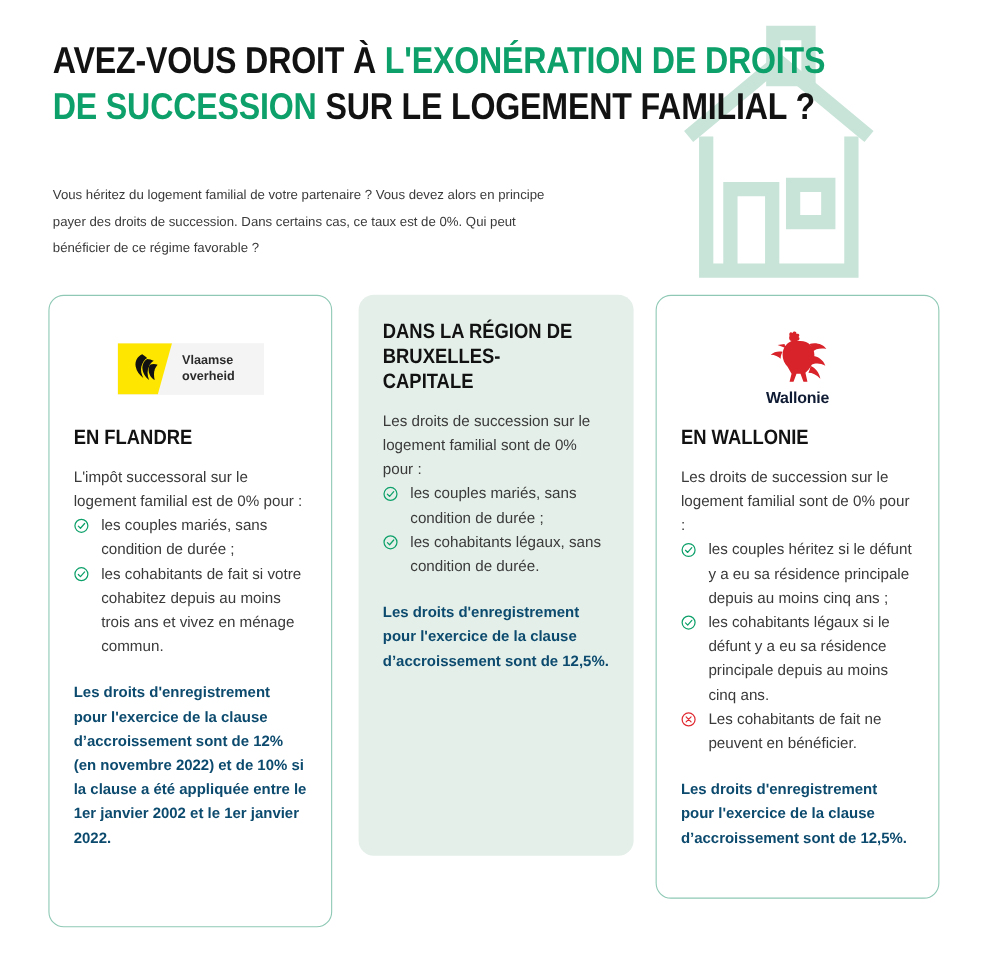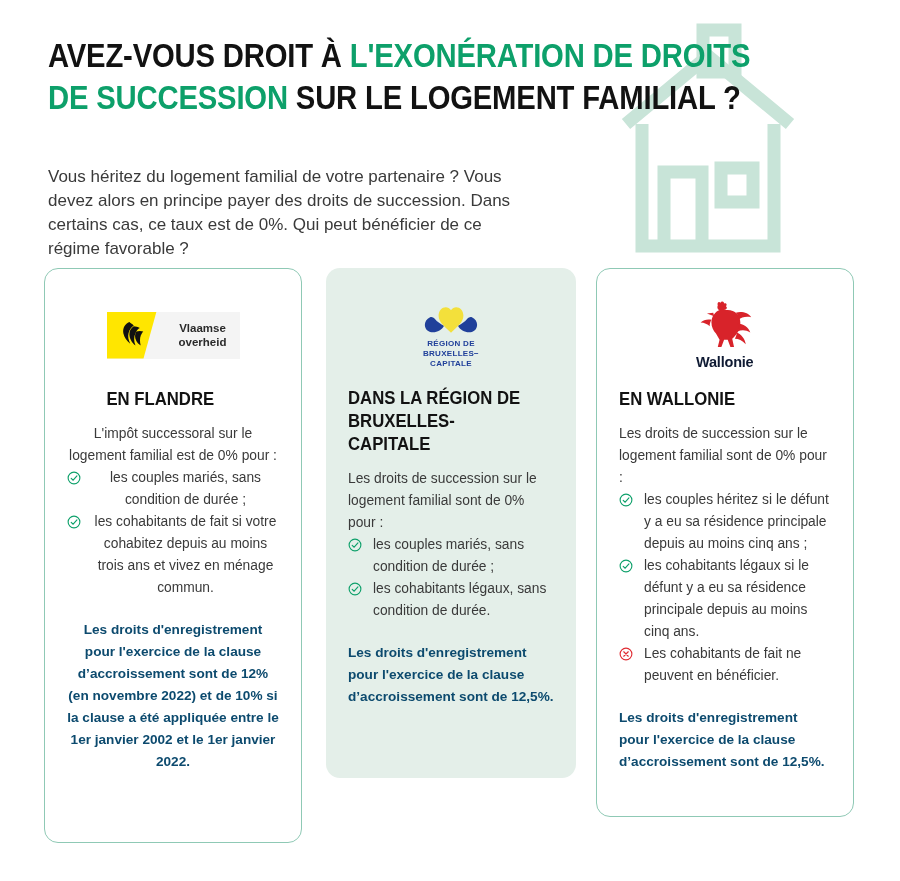--- a/index.html
+++ b/index.html
@@ -44,21 +44,21 @@
     transform-origin: left center;
     white-space: nowrap;
   }
   .title .hl { color: #0da06a; }
 
   .intro {
     position: absolute;
     left: 48px;
     top: 165px;
     width: 470px;
-    font-size: 17px;
+    font-size: 12px;
     line-height: 24px;
     color: #3a3a3a;
     z-index: 2;
   }
 
   
   .cards {
     position: absolute;
     left: 44px;
     top: 268px;
@@ -74,21 +74,21 @@
   }
   .card--outline {
     border: 1.4px solid #8fc9b5;
     background: #ffffff;
   }
   .card--filled {
     background: #e4efe9;
     border: none;
   }
 
-  #card-flanders { left: 0px;   width: 258px; height: 575px; text-align: center; }
+  #card-flanders { left: 0px;   width: 258px; height: 575px; }
   #card-brussels { left: 282px; width: 250px; height: 510px; }
   #card-wallonia { left: 552px; width: 258px; height: 549px; }
 
   
   .logo-wrap {
     height: 88px;
     display: flex;
     align-items: center;
     justify-content: center;
     margin-bottom: 8px;
@@ -130,21 +130,21 @@
   .bx-text {
     font-size: 8px;
     font-weight: 700;
     line-height: 10px;
     letter-spacing: 0.3px;
     color: #20409a;
     margin-top: 3px;
   }
 
   
-  .wl-logo { }
+  .wl-logo { text-align: center; }
   .wl-text {
     font-size: 14.5px;
     font-weight: 700;
     color: #0f1a33;
     letter-spacing: -0.2px;
     margin-top: -2px;
   }
 
   
   .card-heading {
@@ -266,34 +266,20 @@
           </svg>
         </span>
         <span class="btxt">les cohabitants de fait si votre cohabitez depuis au moins trois ans et vivez en ménage commun.</span>
       </li>
     </ul>
 
     <div class="note">Les droits d'enregistrement pour l'exercice de la clause d’accroissement sont de 12% (en novembre 2022) et de 10% si la clause a été appliquée entre le 1er janvier 2002 et le 1er janvier 2022.</div>
   </div>
 
   <div class="card card--filled" id="card-brussels">
-    <div class="logo-wrap">
-      <div class="bx-logo">
-        <svg viewBox="0 0 80 46" width="62" height="36">
-          <path d="M13 22 C4 26 4 38 13 41 C20 43 28 39 31 33 C27 31 22 28 19 24 C17 22 15 21 13 22 Z" fill="#20409a"></path>
-          <path d="M67 22 C76 26 76 38 67 41 C60 43 52 39 49 33 C53 31 58 28 61 24 C63 22 65 21 67 22 Z" fill="#20409a"></path>
-          <path d="M40 42 C33 35 24 29 24 20 C24 12 31 7 37 10 C39 11 40 13 40 13 C40 13 41 11 43 10 C49 7 56 12 56 20 C56 29 47 35 40 42 Z" fill="#f3e03b"></path>
-        </svg>
-        <div class="bx-text">
-          <div>RÉGION DE</div>
-          <div>BRUXELLES−</div>
-          <div>CAPITALE</div>
-        </div>
-      </div>
-    </div>
 
     <div class="card-heading">DANS LA RÉGION DE BRUXELLES-CAPITALE</div>
     <div class="card-lead">Les droits de succession sur le logement familial sont de 0% pour :</div>
 
     <ul class="bullets">
       <li class="bullet">
         <span class="bico">
           <svg viewBox="0 0 20 20" width="14" height="14">
             <circle cx="10" cy="10" r="8.4" fill="none" stroke="#0da06a" stroke-width="1.6"></circle>
             <path d="M6 10.4 L8.8 13.2 L14.2 7" fill="none" stroke="#0da06a" stroke-width="1.6" stroke-linecap="round" stroke-linejoin="round"></path>

